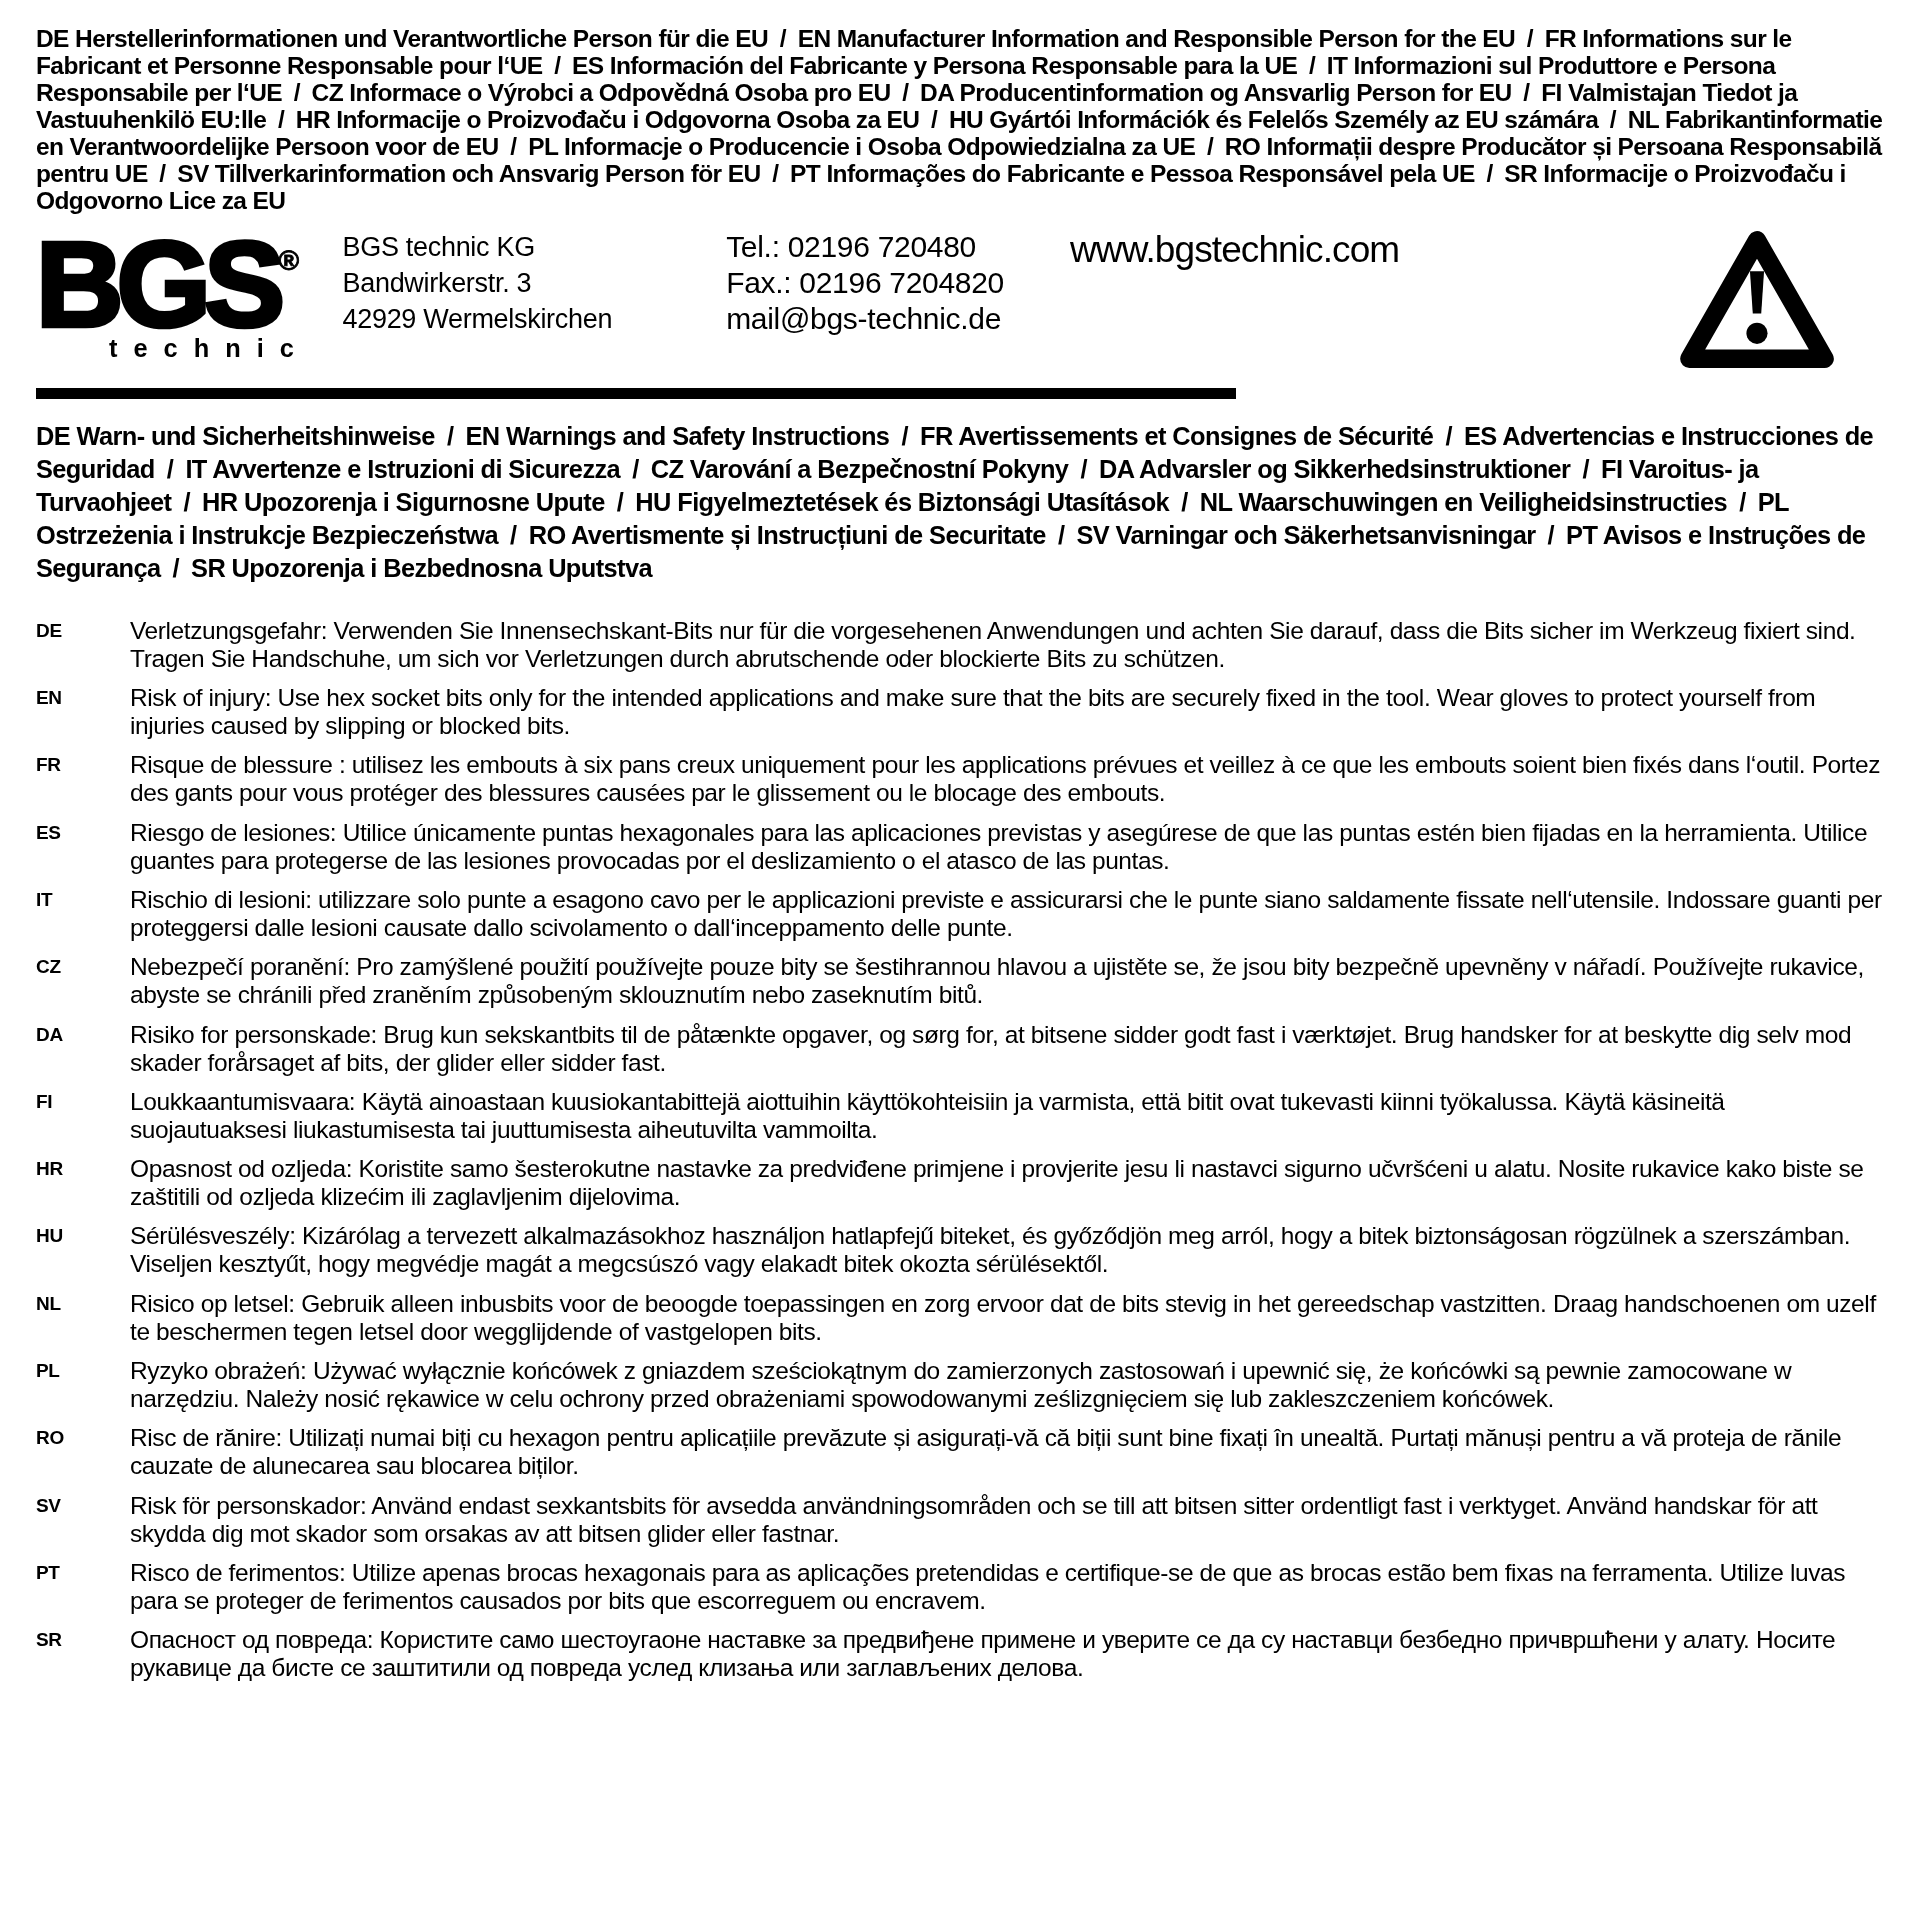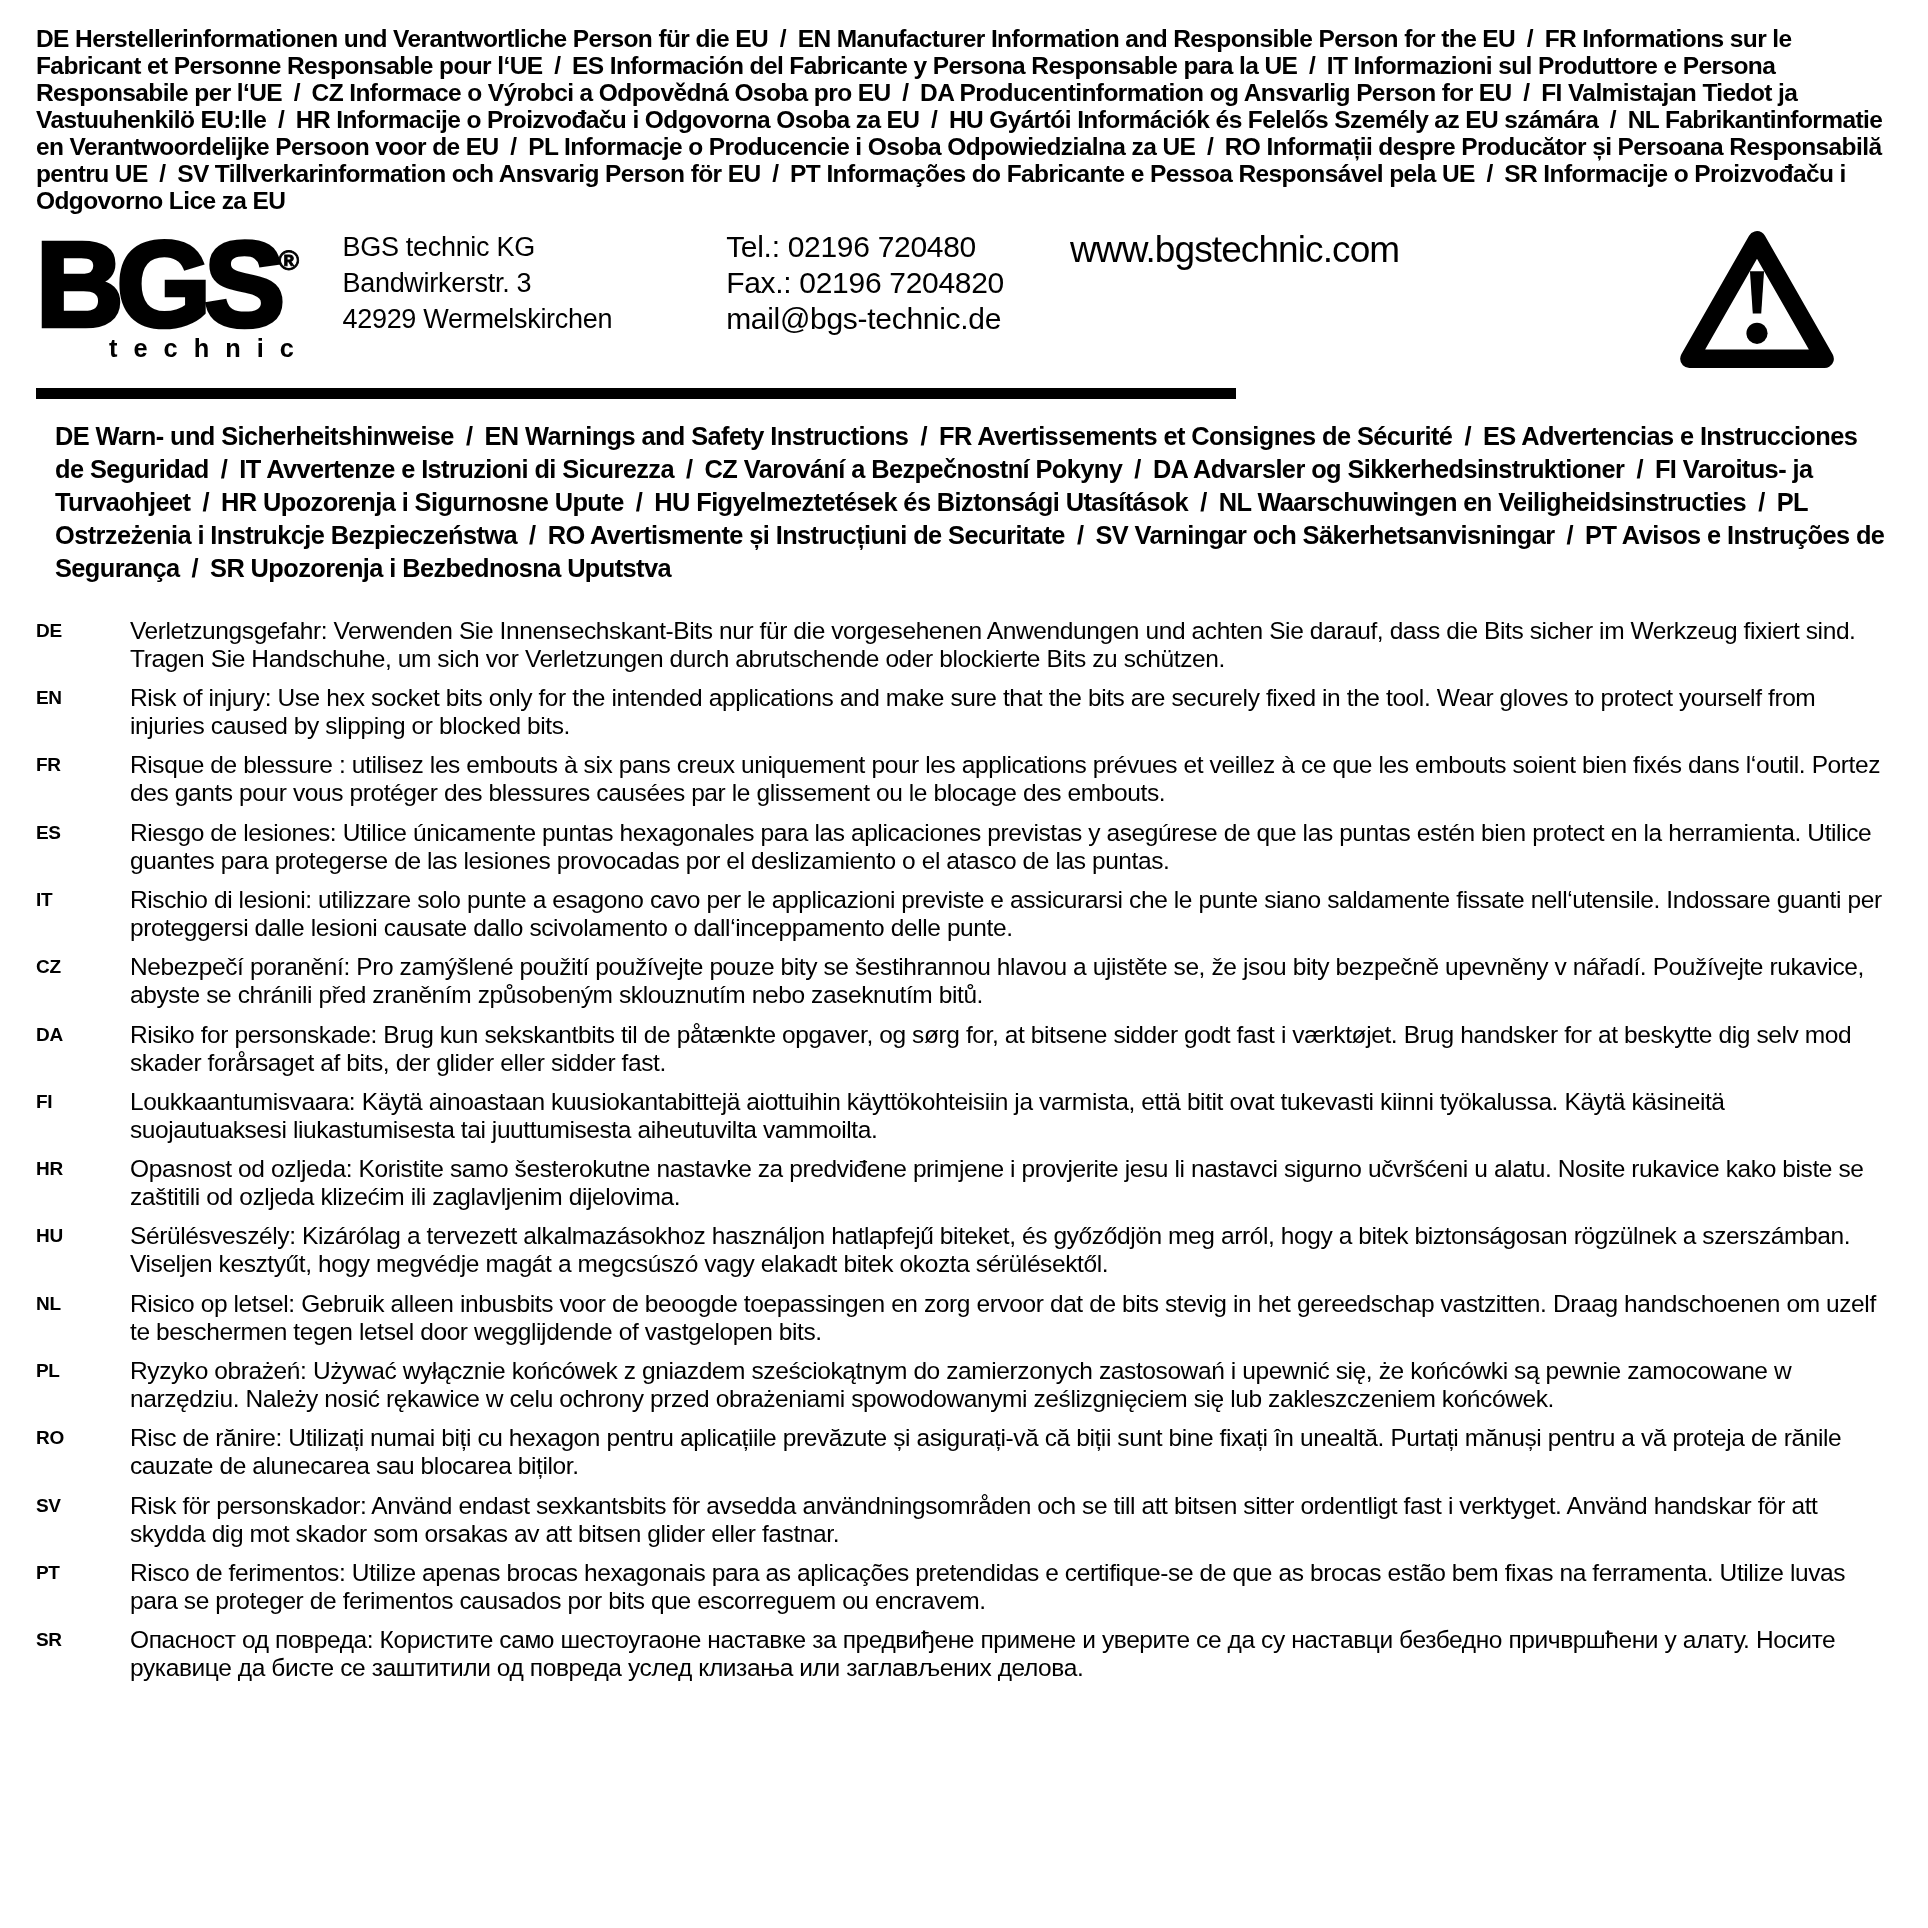--- a/index.html
+++ b/index.html
@@ -31,21 +31,21 @@
   .contact-col{margin-left:114px;flex:none;font-size:30px;line-height:36px;letter-spacing:-0.3px;}
   .website{
     margin-left:66px;flex:none;font-weight:normal;font-size:37px;letter-spacing:-0.9px;
   }
   .tri-wrap{margin-left:auto;margin-right:56px;flex:none;}
 
   .divider{height:10.4px;background:#000;width:1200px;margin-top:1.9px;}
 
   .warnings-header{
     font-weight:bold;font-size:25.4px;line-height:33px;letter-spacing:-0.6px;
-    margin-top:21px;white-space:pre-wrap;margin-left:19px;
+    margin-top:21px;white-space:pre-wrap;
   }
 
   .warn-list{margin-top:32px;}
   .warn-item{display:flex;margin-bottom:11.3px;}
   .warn-code{font-weight:bold;width:49px;flex:none;font-size:19px;line-height:28px;letter-spacing:-0.3px;}
   .warn-text{flex:1;font-size:24.5px;line-height:28px;letter-spacing:-0.4px;padding-right:5.6px;margin-left:45px;}
 </style>
 </head>
 <body>
 
@@ -90,21 +90,21 @@
     <div class="warn-item">
       <div class="warn-code">EN</div>
       <div class="warn-text">Risk of injury: Use hex socket bits only for the intended applications and make sure that the bits are securely fixed in the tool. Wear gloves to protect yourself from injuries caused by slipping or blocked bits.</div>
     </div>
     <div class="warn-item">
       <div class="warn-code">FR</div>
       <div class="warn-text">Risque de blessure : utilisez les embouts à six pans creux uniquement pour les applications prévues et veillez à ce que les embouts soient bien fixés dans l‘outil. Portez des gants pour vous protéger des blessures causées par le glissement ou le blocage des embouts.</div>
     </div>
     <div class="warn-item">
       <div class="warn-code">ES</div>
-      <div class="warn-text">Riesgo de lesiones: Utilice únicamente puntas hexagonales para las aplicaciones previstas y asegúrese de que las puntas estén bien protect en la herramienta. Utilice guantes para protegerse de las lesiones provocadas por el deslizamiento o el atasco de las puntas.</div>
+      <div class="warn-text">Riesgo de lesiones: Utilice únicamente puntas hexagonales para las aplicaciones previstas y asegúrese de que las puntas estén bien fijadas en la herramienta. Utilice guantes para protegerse de las lesiones provocadas por el deslizamiento o el atasco de las puntas.</div>
     </div>
     <div class="warn-item">
       <div class="warn-code">IT</div>
       <div class="warn-text">Rischio di lesioni: utilizzare solo punte a esagono cavo per le applicazioni previste e assicurarsi che le punte siano saldamente fissate nell‘utensile. Indossare guanti per proteggersi dalle lesioni causate dallo scivolamento o dall‘inceppamento delle punte.</div>
     </div>
     <div class="warn-item">
       <div class="warn-code">CZ</div>
       <div class="warn-text">Nebezpečí poranění: Pro zamýšlené použití používejte pouze bity se šestihrannou hlavou a ujistěte se, že jsou bity bezpečně upevněny v nářadí. Používejte rukavice, abyste se chránili před zraněním způsobeným sklouznutím nebo zaseknutím bitů.</div>
     </div>
     <div class="warn-item">

